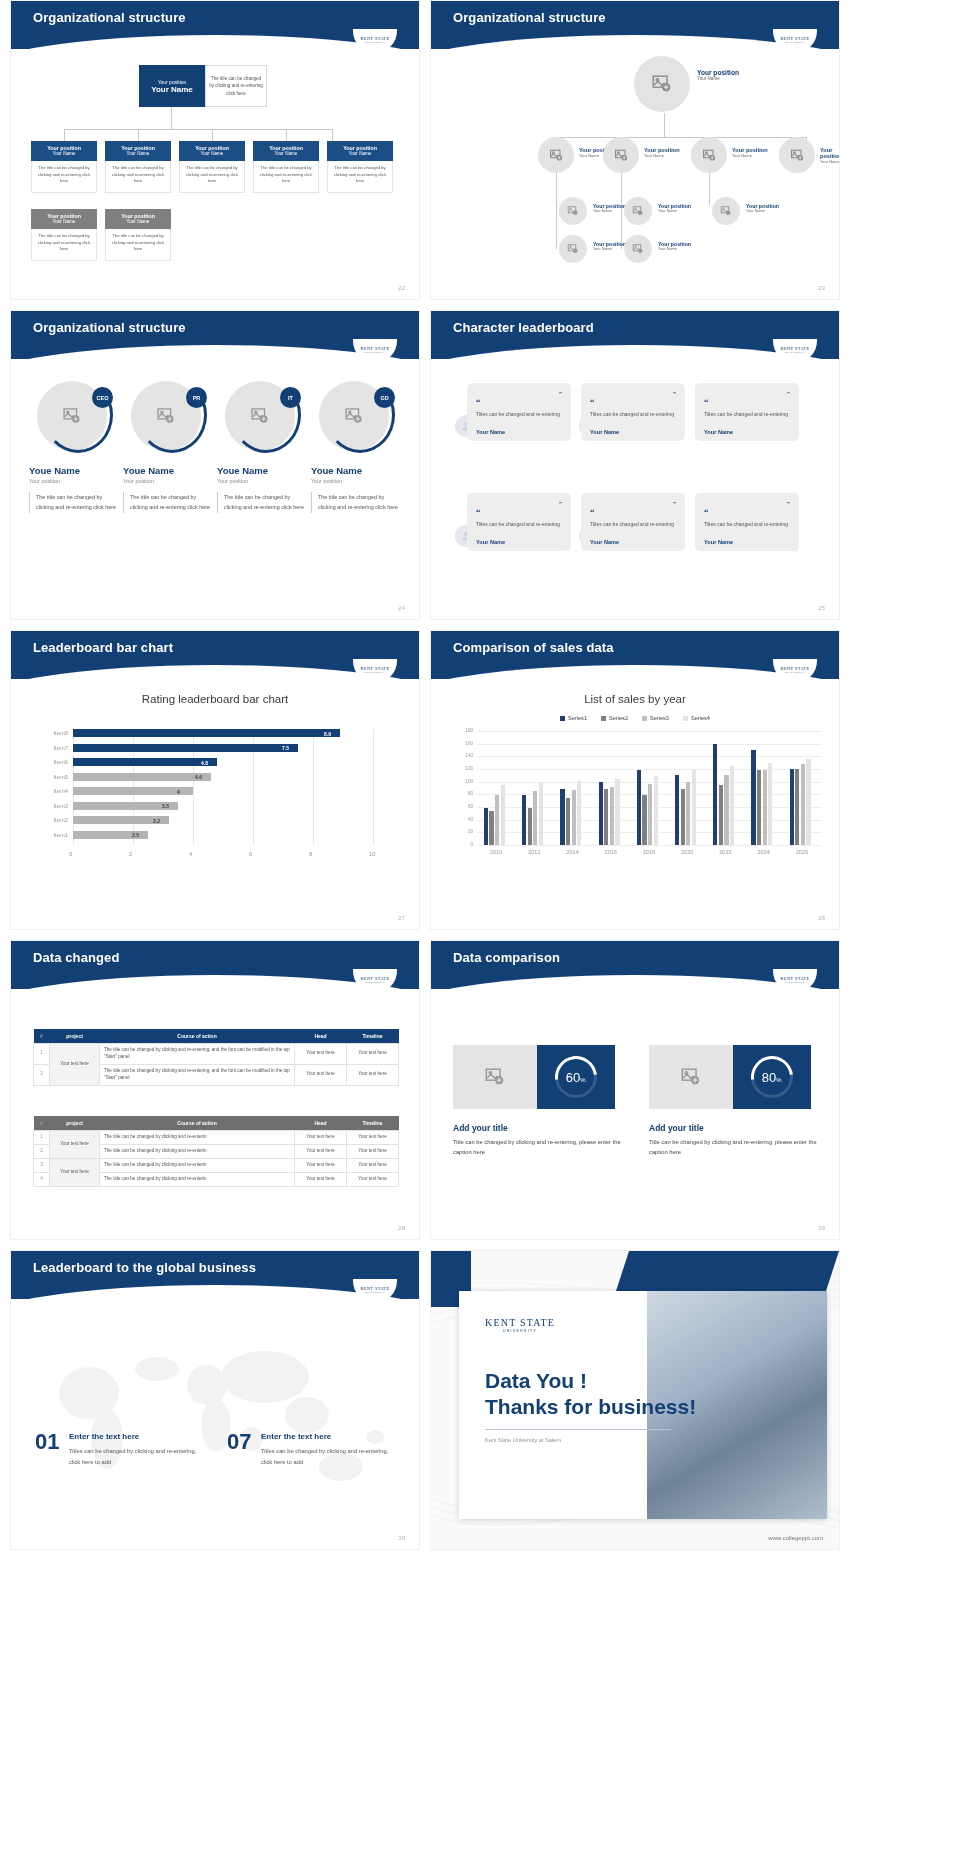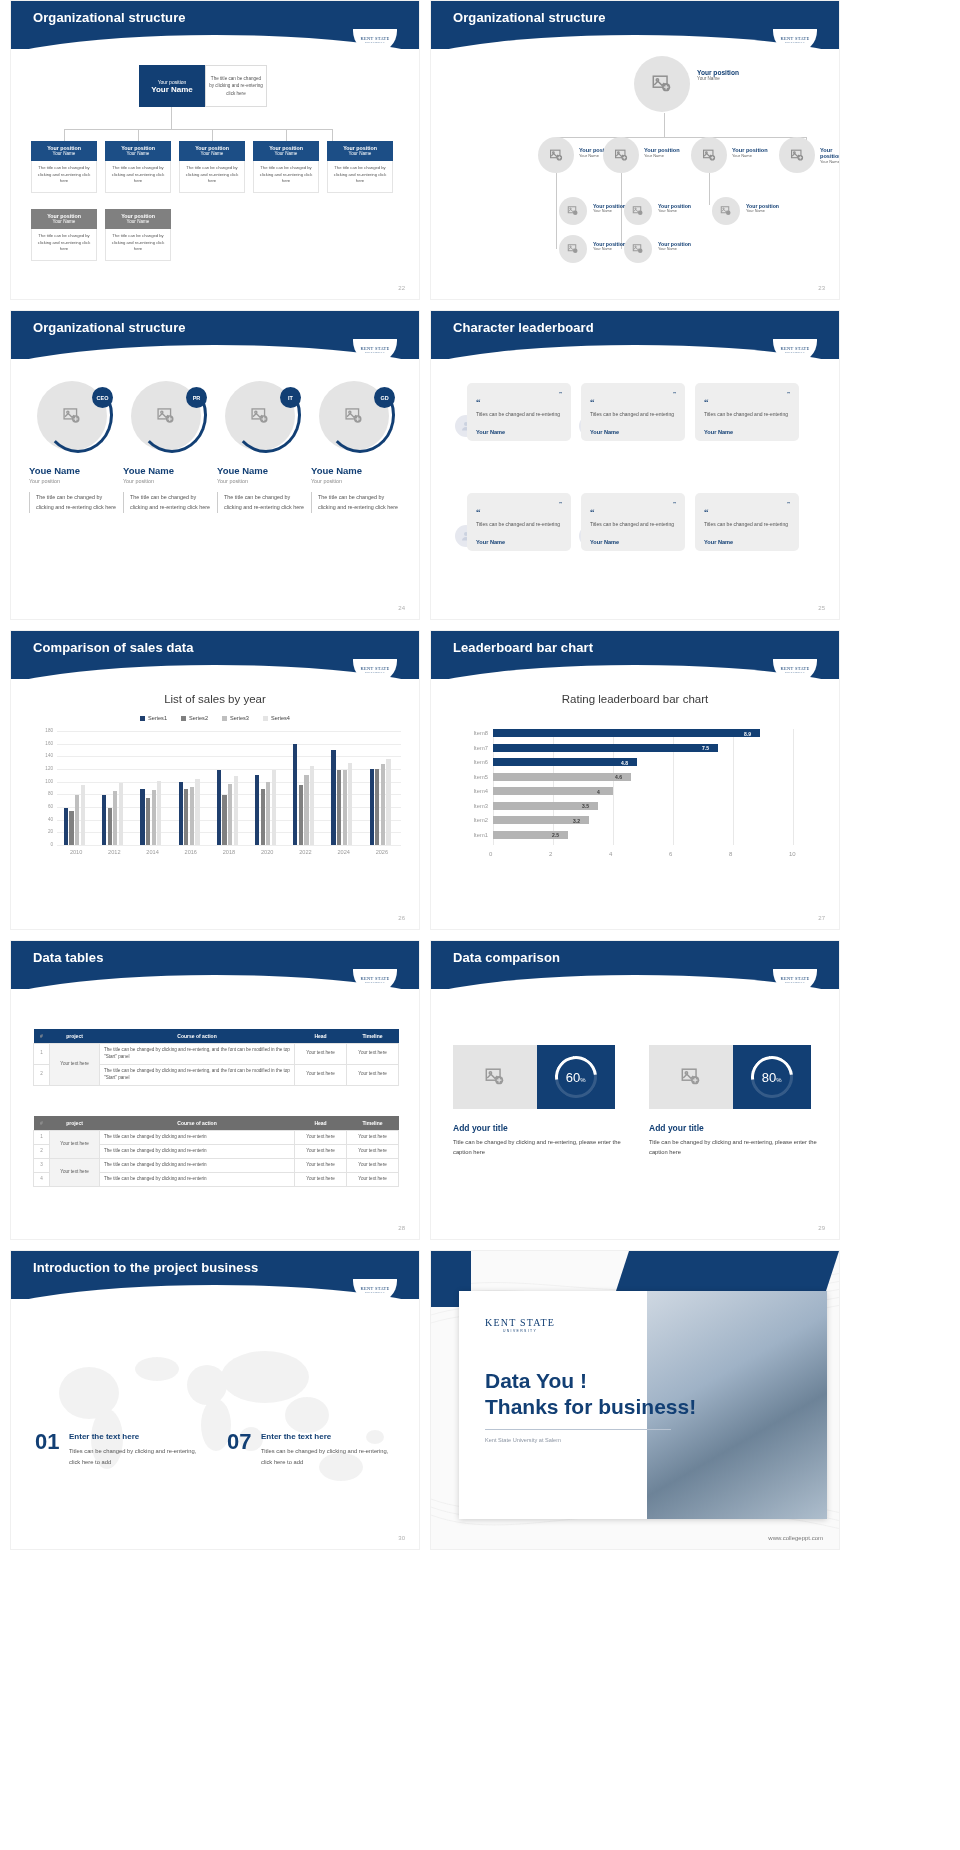--- a/index.html
+++ b/index.html
@@ -597,20 +597,71 @@
         </svg>
       </div>
     <div class="q-card" style="left:264px;top:182px;">
       <span class="q-mark">“</span>
       <span class="q-close">”</span>
       <div class="q-txt">Titles can be changed and re-entering</div>
       <div class="q-name">Your Name</div>
     </div>
 
     <div class="pgnum">25</div>
+  </div>
+
+  <div class="slide">
+    <div class="hdr"></div>
+    <div class="hdr-title">Leaderboard bar chart</div>
+    <div class="logo-circle">
+      <div class="disc"></div>
+      <div class="logo-txt"><span>KENT STATE</span><span class="sub">UNIVERSITY</span></div>
+    </div>
+
+    <div class="chart-title">Rating leaderboard bar chart</div>
+    <div id="plot-27" style="position:absolute;left:0;top:90px;width:410px;height:170px;">
+        <div class="lb-vgrid" style="left: 62px; top: 8px; height: 116px;"></div>
+        <div class="lb-x" style="left: 58px; top: 130px;">0</div>
+        <div class="lb-vgrid" style="left: 122px; top: 8px; height: 116px;"></div>
+        <div class="lb-x" style="left: 118px; top: 130px;">2</div>
+        <div class="lb-vgrid" style="left: 182px; top: 8px; height: 116px;"></div>
+        <div class="lb-x" style="left: 178px; top: 130px;">4</div>
+        <div class="lb-vgrid" style="left: 242px; top: 8px; height: 116px;"></div>
+        <div class="lb-x" style="left: 238px; top: 130px;">6</div>
+        <div class="lb-vgrid" style="left: 302px; top: 8px; height: 116px;"></div>
+        <div class="lb-x" style="left: 298px; top: 130px;">8</div>
+        <div class="lb-vgrid" style="left: 362px; top: 8px; height: 116px;"></div>
+        <div class="lb-x" style="left: 358px; top: 130px;">10</div>
+        <div class="lb-label" style="left: 29px; top: 9px;">Item8</div>
+        <div class="lb-bar" style="left: 62px; top: 8px; width: 267px; background: rgb(18, 63, 116);"></div>
+        <div class="lb-val" style="left: 313px; top: 9.6px; color: rgb(255, 255, 255);">8.9</div>
+        <div class="lb-label" style="left: 29px; top: 23.5px;">Item7</div>
+        <div class="lb-bar" style="left: 62px; top: 22.5px; width: 225px; background: rgb(18, 63, 116);"></div>
+        <div class="lb-val" style="left: 271px; top: 24.1px; color: rgb(255, 255, 255);">7.5</div>
+        <div class="lb-label" style="left: 29px; top: 38px;">Item6</div>
+        <div class="lb-bar" style="left: 62px; top: 37px; width: 144px; background: rgb(18, 63, 116);"></div>
+        <div class="lb-val" style="left: 190px; top: 38.6px; color: rgb(255, 255, 255);">4.8</div>
+        <div class="lb-label" style="left: 29px; top: 52.5px;">Item5</div>
+        <div class="lb-bar" style="left: 62px; top: 51.5px; width: 138px; background: rgb(180, 180, 180);"></div>
+        <div class="lb-val" style="left: 184px; top: 53.1px; color: rgb(58, 58, 58);">4.6</div>
+        <div class="lb-label" style="left: 29px; top: 67px;">Item4</div>
+        <div class="lb-bar" style="left: 62px; top: 66px; width: 120px; background: rgb(180, 180, 180);"></div>
+        <div class="lb-val" style="left: 166px; top: 67.6px; color: rgb(58, 58, 58);">4</div>
+        <div class="lb-label" style="left: 29px; top: 81.5px;">Item3</div>
+        <div class="lb-bar" style="left: 62px; top: 80.5px; width: 105px; background: rgb(180, 180, 180);"></div>
+        <div class="lb-val" style="left: 151px; top: 82.1px; color: rgb(58, 58, 58);">3.5</div>
+        <div class="lb-label" style="left: 29px; top: 96px;">Item2</div>
+        <div class="lb-bar" style="left: 62px; top: 95px; width: 96px; background: rgb(180, 180, 180);"></div>
+        <div class="lb-val" style="left: 142px; top: 96.6px; color: rgb(58, 58, 58);">3.2</div>
+        <div class="lb-label" style="left: 29px; top: 110.5px;">Item1</div>
+        <div class="lb-bar" style="left: 62px; top: 109.5px; width: 75px; background: rgb(180, 180, 180);"></div>
+        <div class="lb-val" style="left: 121px; top: 111.1px; color: rgb(58, 58, 58);">2.5</div>
+      </div>
+
+    <div class="pgnum">27</div>
   </div>
 
   <div class="slide">
     <div class="hdr"></div>
     <div class="hdr-title">Comparison of sales data</div>
     <div class="logo-circle">
       <div class="disc"></div>
       <div class="logo-txt"><span>KENT STATE</span><span class="sub">UNIVERSITY</span></div>
     </div>
 
@@ -687,72 +738,21 @@
         <div class="bar" style="left: 341.858px; bottom: 16px; width: 4.2px; height: 81.0667px; background: rgb(191, 191, 191);"></div>
         <div class="bar" style="left: 347.458px; bottom: 16px; width: 4.2px; height: 86.1333px; background: rgb(228, 228, 228);"></div>
         <div class="xtick" style="left: 323.778px; top: 118px; width: 38.2222px;">2026</div>
       </div>
 
     <div class="pgnum">26</div>
   </div>
 
   <div class="slide">
     <div class="hdr"></div>
-    <div class="hdr-title">Leaderboard bar chart</div>
-    <div class="logo-circle">
-      <div class="disc"></div>
-      <div class="logo-txt"><span>KENT STATE</span><span class="sub">UNIVERSITY</span></div>
-    </div>
-
-    <div class="chart-title">Rating leaderboard bar chart</div>
-    <div id="plot-27" style="position:absolute;left:0;top:90px;width:410px;height:170px;">
-        <div class="lb-vgrid" style="left: 62px; top: 8px; height: 116px;"></div>
-        <div class="lb-x" style="left: 58px; top: 130px;">0</div>
-        <div class="lb-vgrid" style="left: 122px; top: 8px; height: 116px;"></div>
-        <div class="lb-x" style="left: 118px; top: 130px;">2</div>
-        <div class="lb-vgrid" style="left: 182px; top: 8px; height: 116px;"></div>
-        <div class="lb-x" style="left: 178px; top: 130px;">4</div>
-        <div class="lb-vgrid" style="left: 242px; top: 8px; height: 116px;"></div>
-        <div class="lb-x" style="left: 238px; top: 130px;">6</div>
-        <div class="lb-vgrid" style="left: 302px; top: 8px; height: 116px;"></div>
-        <div class="lb-x" style="left: 298px; top: 130px;">8</div>
-        <div class="lb-vgrid" style="left: 362px; top: 8px; height: 116px;"></div>
-        <div class="lb-x" style="left: 358px; top: 130px;">10</div>
-        <div class="lb-label" style="left: 29px; top: 9px;">Item8</div>
-        <div class="lb-bar" style="left: 62px; top: 8px; width: 267px; background: rgb(18, 63, 116);"></div>
-        <div class="lb-val" style="left: 313px; top: 9.6px; color: rgb(255, 255, 255);">8.9</div>
-        <div class="lb-label" style="left: 29px; top: 23.5px;">Item7</div>
-        <div class="lb-bar" style="left: 62px; top: 22.5px; width: 225px; background: rgb(18, 63, 116);"></div>
-        <div class="lb-val" style="left: 271px; top: 24.1px; color: rgb(255, 255, 255);">7.5</div>
-        <div class="lb-label" style="left: 29px; top: 38px;">Item6</div>
-        <div class="lb-bar" style="left: 62px; top: 37px; width: 144px; background: rgb(18, 63, 116);"></div>
-        <div class="lb-val" style="left: 190px; top: 38.6px; color: rgb(255, 255, 255);">4.8</div>
-        <div class="lb-label" style="left: 29px; top: 52.5px;">Item5</div>
-        <div class="lb-bar" style="left: 62px; top: 51.5px; width: 138px; background: rgb(180, 180, 180);"></div>
-        <div class="lb-val" style="left: 184px; top: 53.1px; color: rgb(58, 58, 58);">4.6</div>
-        <div class="lb-label" style="left: 29px; top: 67px;">Item4</div>
-        <div class="lb-bar" style="left: 62px; top: 66px; width: 120px; background: rgb(180, 180, 180);"></div>
-        <div class="lb-val" style="left: 166px; top: 67.6px; color: rgb(58, 58, 58);">4</div>
-        <div class="lb-label" style="left: 29px; top: 81.5px;">Item3</div>
-        <div class="lb-bar" style="left: 62px; top: 80.5px; width: 105px; background: rgb(180, 180, 180);"></div>
-        <div class="lb-val" style="left: 151px; top: 82.1px; color: rgb(58, 58, 58);">3.5</div>
-        <div class="lb-label" style="left: 29px; top: 96px;">Item2</div>
-        <div class="lb-bar" style="left: 62px; top: 95px; width: 96px; background: rgb(180, 180, 180);"></div>
-        <div class="lb-val" style="left: 142px; top: 96.6px; color: rgb(58, 58, 58);">3.2</div>
-        <div class="lb-label" style="left: 29px; top: 110.5px;">Item1</div>
-        <div class="lb-bar" style="left: 62px; top: 109.5px; width: 75px; background: rgb(180, 180, 180);"></div>
-        <div class="lb-val" style="left: 121px; top: 111.1px; color: rgb(58, 58, 58);">2.5</div>
-      </div>
-
-    <div class="pgnum">27</div>
-  </div>
-
-  <div class="slide">
-    <div class="hdr"></div>
-    <div class="hdr-title">Data tables</div>
+    <div class="hdr-title">Data changed</div>
     <div class="logo-circle">
       <div class="disc"></div>
       <div class="logo-txt"><span>KENT STATE</span><span class="sub">UNIVERSITY</span></div>
     </div>
 
     <table class="tbl" style="left:22px;top:88px;width:366px;">
       <thead class="th-blue">
           <tr>
         <th class="c-idx">#</th>
         <th class="c-prj" style="background:#123f74">project</th>
@@ -865,21 +865,21 @@
       </div>
     </div>
     <div class="dc-title" style="left:218px;top:182px;">Add your title</div>
     <div class="dc-desc" style="left:218px;top:196px;">Title can be changed by clicking and re-entering, please enter the caption here</div>
 
     <div class="pgnum">29</div>
   </div>
 
   <div class="slide">
     <div class="hdr"></div>
-    <div class="hdr-title">Introduction to the project business</div>
+    <div class="hdr-title">Leaderboard to the global business</div>
     <div class="logo-circle">
       <div class="disc"></div>
       <div class="logo-txt"><span>KENT STATE</span><span class="sub">UNIVERSITY</span></div>
     </div>
 
     <svg class="wm" viewBox="0 0 410 244">
       <g fill="#e8e8e8">
         <ellipse cx="78" cy="86" rx="30" ry="26"></ellipse>
           <ellipse cx="96" cy="132" rx="16" ry="30"></ellipse>
         <ellipse cx="196" cy="78" rx="20" ry="20"></ellipse>

